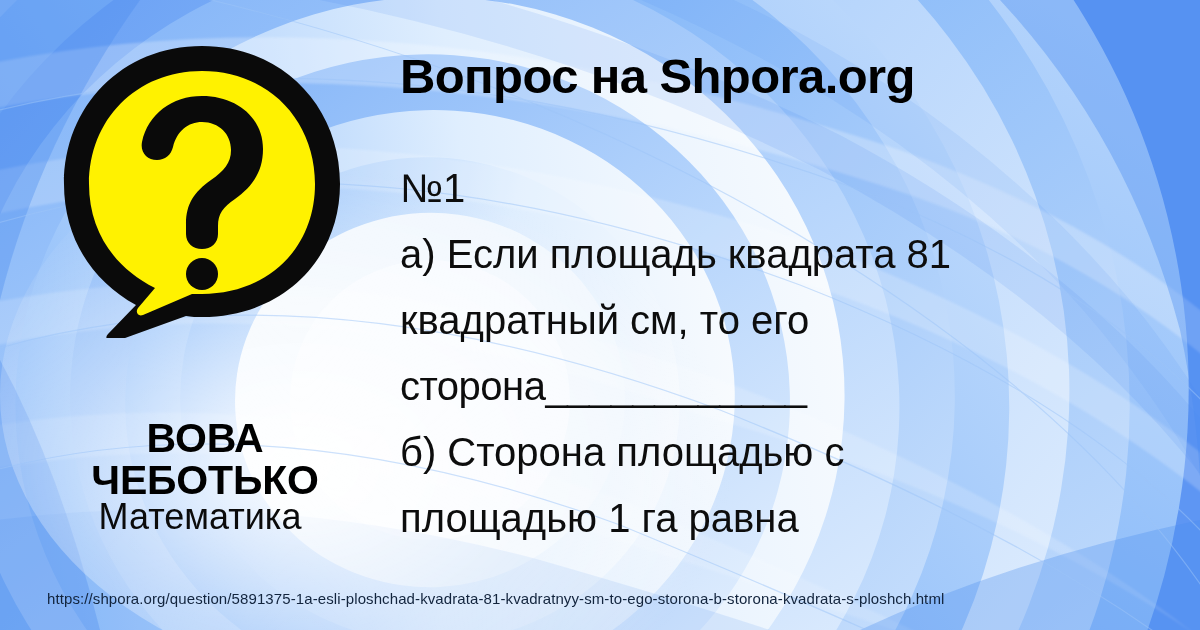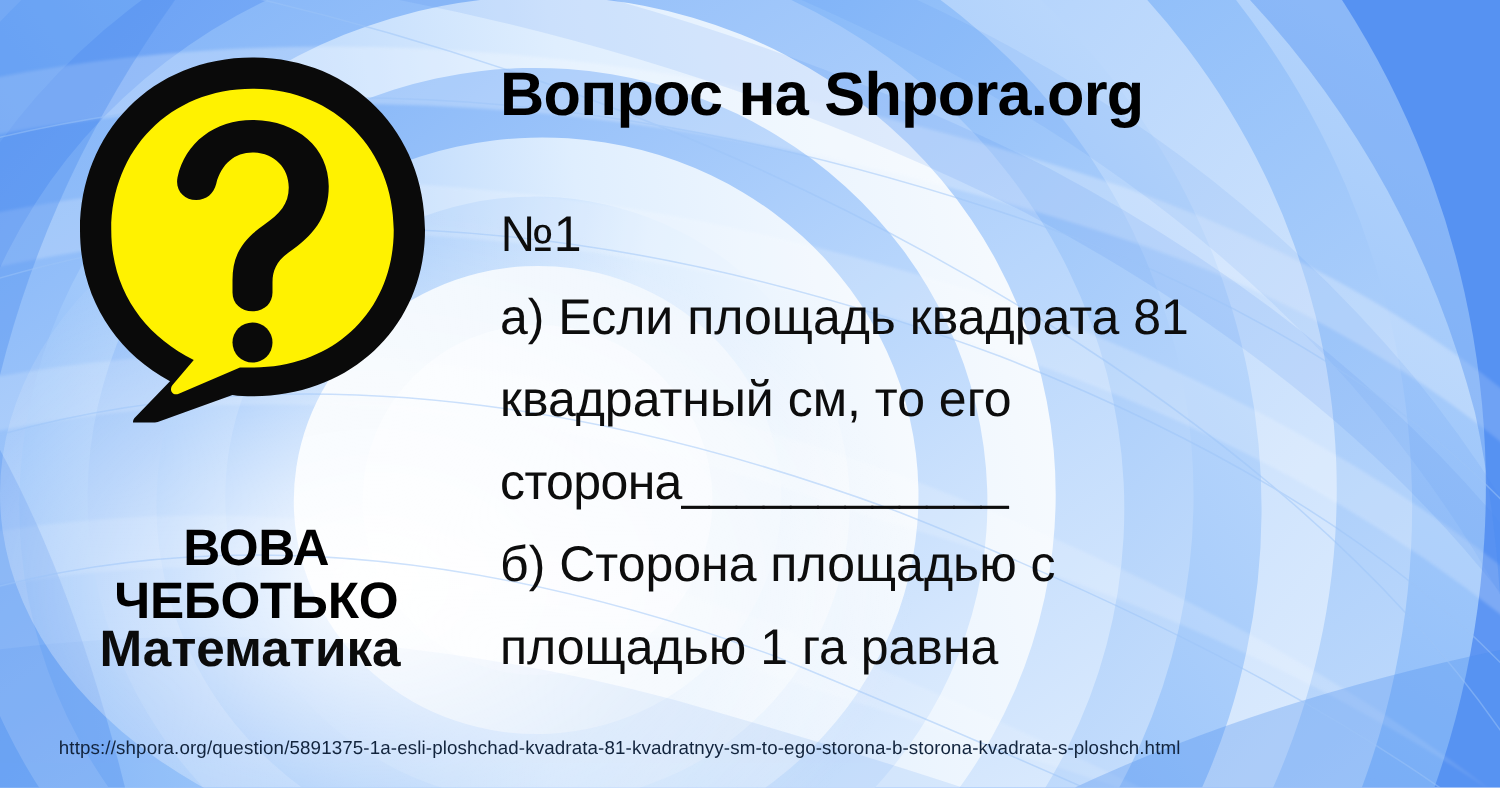--- a/index.html
+++ b/index.html
@@ -64,22 +64,22 @@
     white-space: pre-line;
     margin-top: 45px;
   }
 
   #author-subject {
     position: absolute;
     left: 10px;
     top: 497px;
     width: 380px;
     text-align: center;
-    font-size: 41px;
-    font-weight: bold;
+    font-size: 36px;
+    font-weight: normal;
     color: #0b0b0b;
     line-height: 1.1;
   }
 
   
   #right-col {
     position: absolute;
     left: 396px;
     top: 0px;
     width: 804px;

